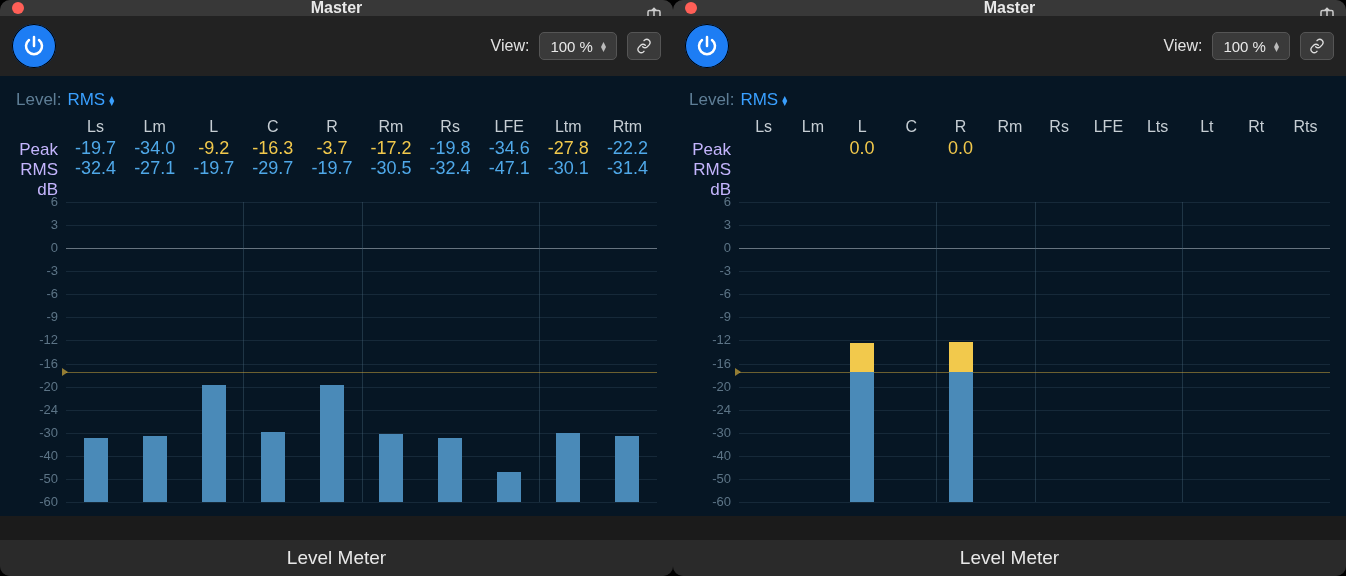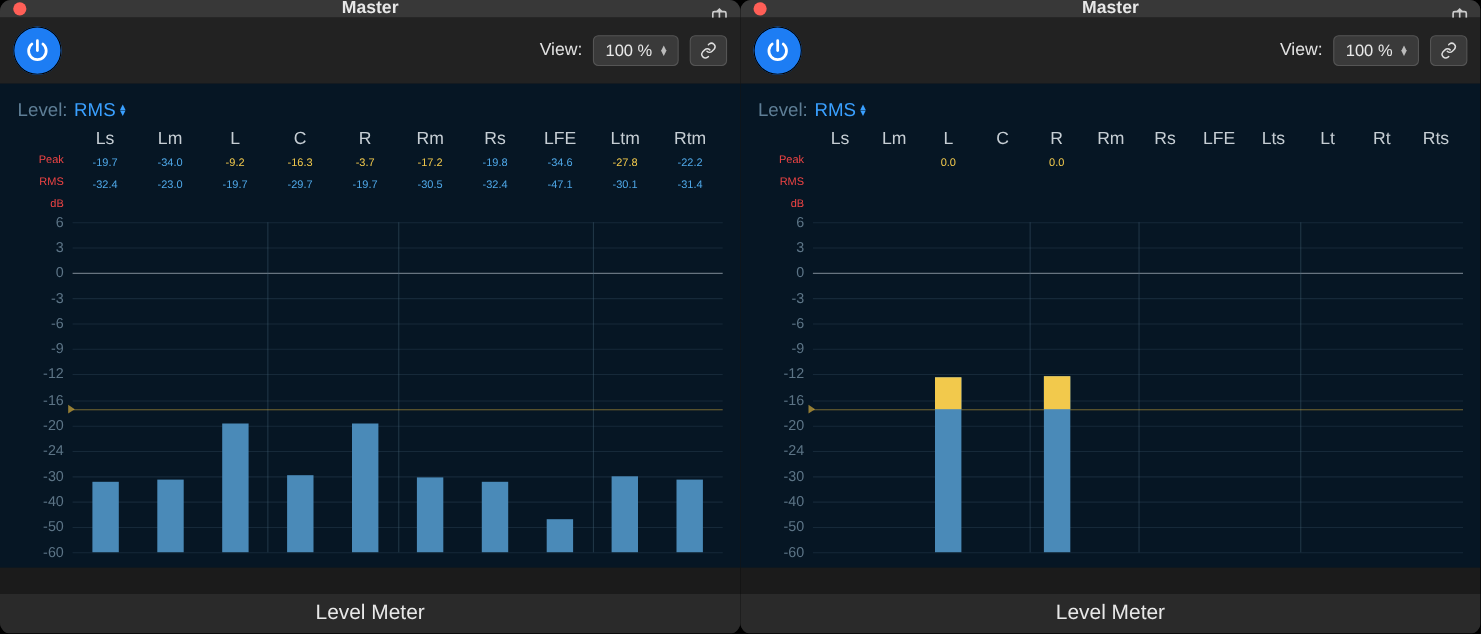--- a/index.html
+++ b/index.html
@@ -20,22 +20,22 @@
   .stepper{color:#bbb;font-size:10px;line-height:5px;display:flex;flex-direction:column;}
   .plugin-body{background:#061624;height:440px;padding:14px 16px 0 16px;box-sizing:border-box;position:relative;}
   .level-row{display:flex;align-items:center;gap:6px;font-size:17px;margin-bottom:8px;}
   .level-label{color:#5e7e96;}
   .level-value{color:#3aa0ff;font-weight:500;display:flex;align-items:center;gap:4px;}
   .level-value .stepper{color:#3aa0ff;}
   .grid-area{position:relative;margin-left:50px;height:380px;}
   .channel-header{display:flex;height:20px;}
   .ch-cell{flex:1;text-align:center;font-size:16px;color:#c6ced4;font-weight:500;}
   .value-row{display:flex;height:20px;align-items:center;}
-  .row-label{position:absolute;left:-48px;width:40px;text-align:right;font-size:10px;color:#ef4444;}
-  .val{flex:1;text-align:center;font-size:10px;}
+  .row-label{position:absolute;left:-48px;width:40px;text-align:right;font-size:17px;color:#c4b5fd;}
+  .val{flex:1;text-align:center;font-size:18px;}
   .val.blue{color:#4fa8e8;}
   .val.yellow{color:#f2c94c;}
   .chart{position:relative;height:300px;margin-top:4px;}
   .db-label{position:absolute;left:-48px;width:40px;text-align:right;font-size:13px;color:#5c7486;}
   .gridline{position:absolute;left:0;right:0;border-top:1px solid rgba(70,100,120,0.25);}
   .gridline.zero{border-top:1px solid rgba(200,210,220,0.5);}
   .vsep{position:absolute;top:0;bottom:0;border-left:1px solid rgba(70,100,120,0.4);}
   .bars{position:absolute;left:0;right:0;bottom:0;top:0;display:flex;}
   .bar-slot{flex:1;position:relative;}
   .bar{position:absolute;bottom:0;left:50%;transform:translateX(-50%);width:24px;background:#4a8ab8;}
@@ -112,21 +112,21 @@
           <div class="val yellow">-16.3</div>
           <div class="val yellow">-3.7</div>
           <div class="val yellow">-17.2</div>
           <div class="val blue">-19.8</div>
           <div class="val blue">-34.6</div>
           <div class="val yellow">-27.8</div>
           <div class="val blue">-22.2</div>
         </div>
         <div class="value-row">
           <div class="val blue">-32.4</div>
-          <div class="val blue">-23.0</div>
+          <div class="val blue">-27.1</div>
           <div class="val blue">-19.7</div>
           <div class="val blue">-29.7</div>
           <div class="val blue">-19.7</div>
           <div class="val blue">-30.5</div>
           <div class="val blue">-32.4</div>
           <div class="val blue">-47.1</div>
           <div class="val blue">-30.1</div>
           <div class="val blue">-31.4</div>
         </div>
         <div class="row-label" style="position: absolute; top: 42px;">RMS</div>

